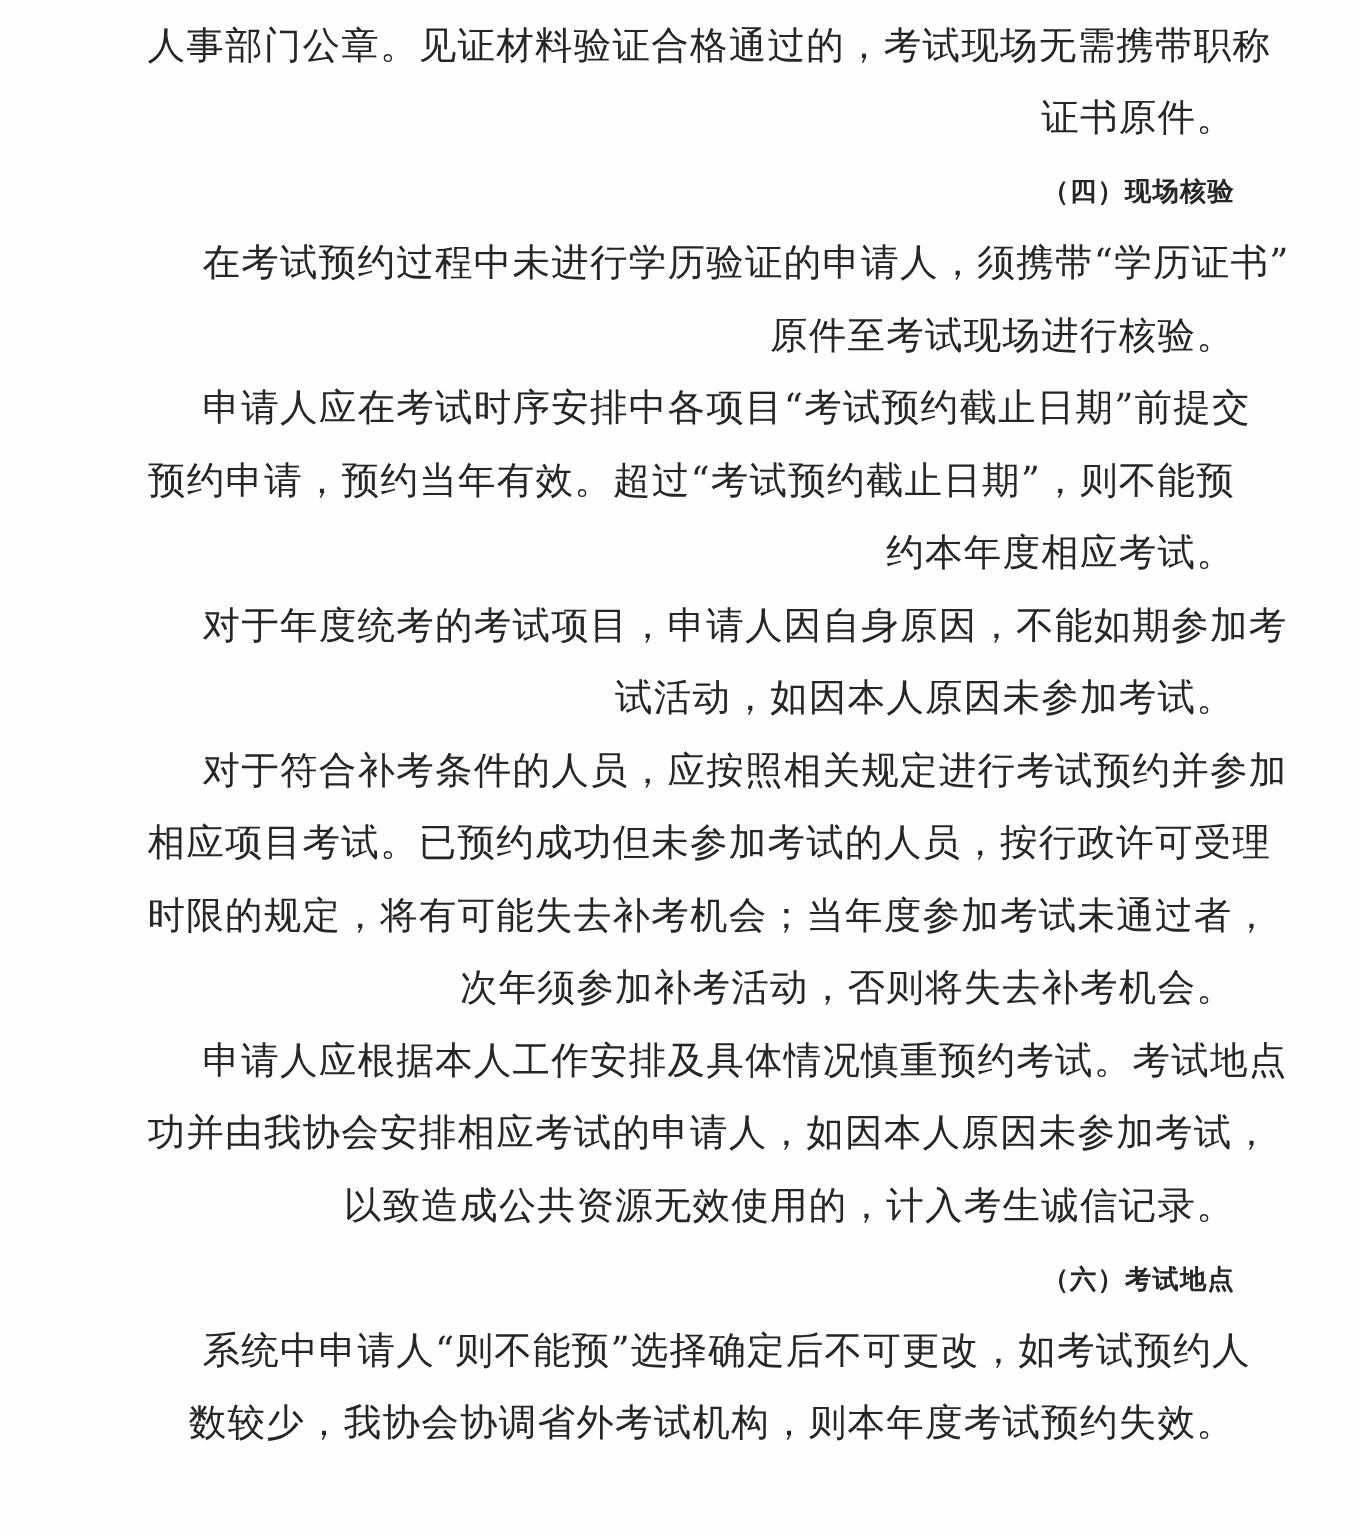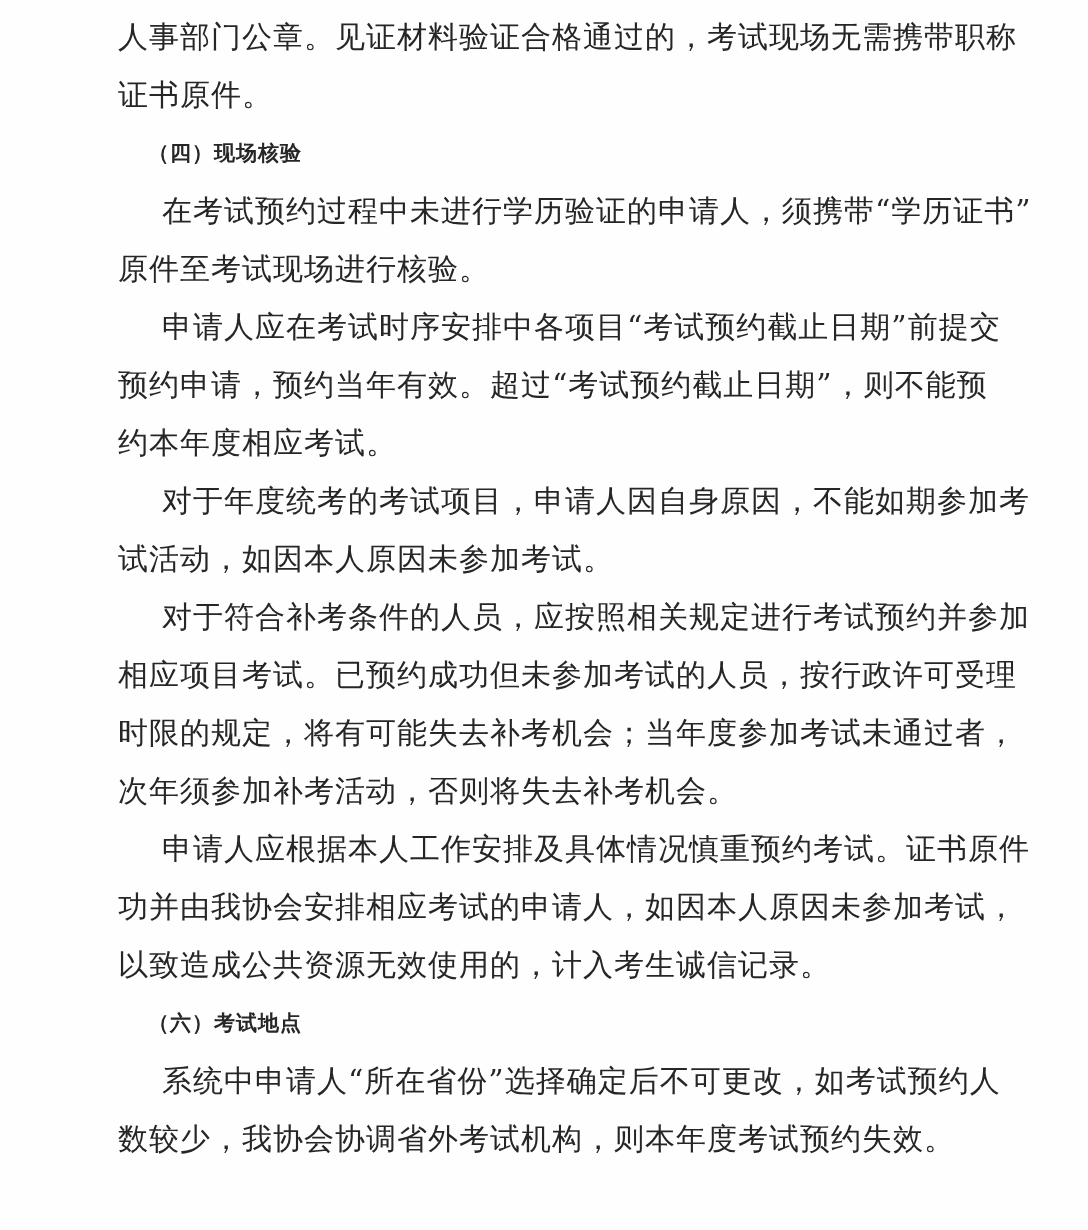--- a/index.html
+++ b/index.html
@@ -17,20 +17,21 @@
     font-family: "DejaVu Serif", "Liberation Serif", serif;
     color: #262626;
     overflow: hidden;
   }
   .line {
     height: 58px;
     line-height: 58px;
     font-size: 30px;
     letter-spacing: 1px;
     white-space: nowrap;
+    text-align: right;
   }
   .indent {
     text-indent: 44px;
   }
   .heading {
     font-weight: bold;
     text-indent: 30px;
     font-size: 21px;
   }
 </style>
@@ -45,19 +46,19 @@
   <div class="line">原件至考试现场进行核验。</div>
   <div class="line indent">申请人应在考试时序安排中各项目“考试预约截止日期”前提交</div>
   <div class="line">预约申请，预约当年有效。超过“考试预约截止日期”，则不能预</div>
   <div class="line">约本年度相应考试。</div>
   <div class="line indent">对于年度统考的考试项目，申请人因自身原因，不能如期参加考</div>
   <div class="line">试活动，如因本人原因未参加考试。</div>
   <div class="line indent">对于符合补考条件的人员，应按照相关规定进行考试预约并参加</div>
   <div class="line">相应项目考试。已预约成功但未参加考试的人员，按行政许可受理</div>
   <div class="line">时限的规定，将有可能失去补考机会；当年度参加考试未通过者，</div>
   <div class="line">次年须参加补考活动，否则将失去补考机会。</div>
-  <div class="line indent">申请人应根据本人工作安排及具体情况慎重预约考试。证书原件</div>
+  <div class="line indent">申请人应根据本人工作安排及具体情况慎重预约考试。考试地点</div>
   <div class="line">功并由我协会安排相应考试的申请人，如因本人原因未参加考试，</div>
   <div class="line">以致造成公共资源无效使用的，计入考生诚信记录。</div>
   <div class="line heading">（六）考试地点</div>
-  <div class="line indent">系统中申请人“所在省份”选择确定后不可更改，如考试预约人</div>
+  <div class="line indent">系统中申请人“则不能预”选择确定后不可更改，如考试预约人</div>
   <div class="line">数较少，我协会协调省外考试机构，则本年度考试预约失效。</div>
 </div>
 
 </body></html>

